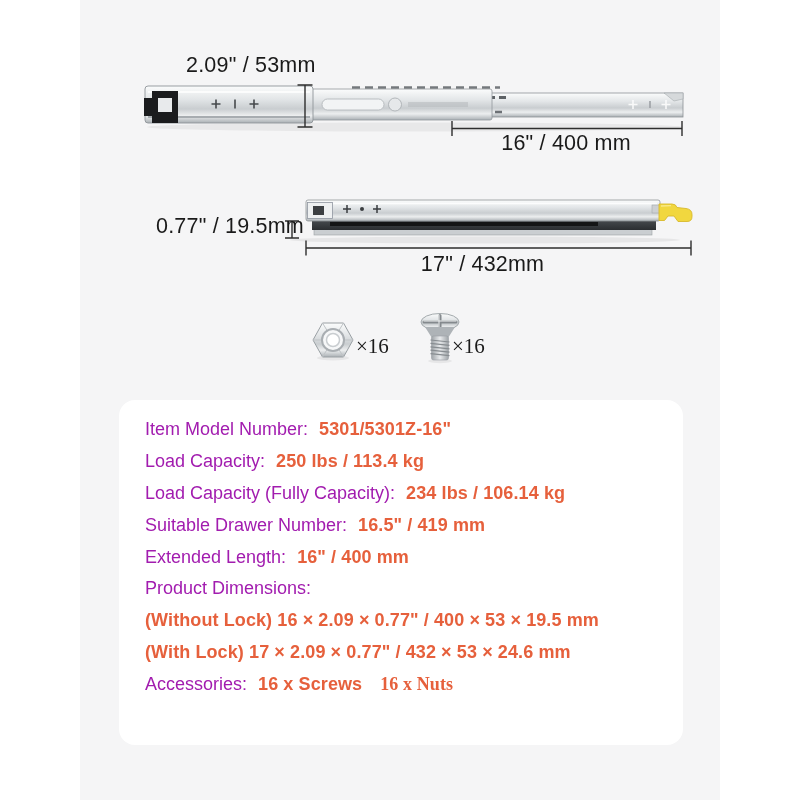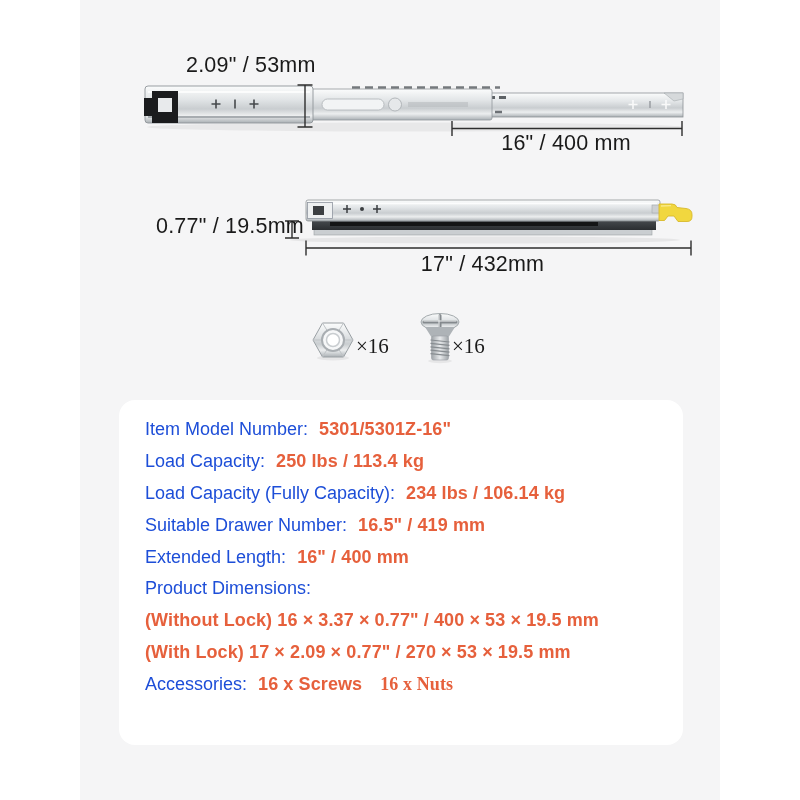--- a/index.html
+++ b/index.html
@@ -11,21 +11,21 @@
   .dim-width{left:186px;top:53px;}
   .dim-extension{left:455px;top:131px;width:222px;text-align:center;}
   .dim-height{left:156px;top:214px;}
   .dim-total{left:380px;top:252px;width:205px;text-align:center;}
   .count{position:absolute;font-size:21px;color:#1a1a1a;font-family:Liberation Serif, serif;}
   .count-nut{left:356px;top:334px;}
   .count-screw{left:452px;top:334px;}
   .card{position:absolute;left:119px;top:400px;width:564px;height:345px;background:#ffffff;
     border-radius:16px;padding:14px 0 0 26px;box-sizing:border-box;}
   .row{display:flex;align-items:center;height:31.8px;font-size:18px;white-space:nowrap;}
-  .lbl{color:#1d4ed8;margin-right:11px;}
+  .lbl{color:#a21caf;margin-right:11px;}
   .val{color:#E6603C;font-weight:bold;letter-spacing:.1px;}
   .val2{margin-left:18px;font-family:Liberation Serif, serif;}
 </style>
 </head>
 <body>
 
 <div class="canvas">
   <div class="panel"></div>
 
   <svg class="art" viewBox="0 0 800 800">
@@ -145,24 +145,24 @@
       <span class="val">16.5" / 419 mm</span>
     </div>
     <div class="row">
       <span class="lbl">Extended Length:</span>
       <span class="val">16" / 400 mm</span>
     </div>
     <div class="row">
       <span class="lbl">Product Dimensions:</span>
     </div>
     <div class="row">
-      <span class="val">(Without Lock) 16 × 3.37 × 0.77" / 400 × 53 × 19.5 mm</span>
+      <span class="val">(Without Lock) 16 × 2.09 × 0.77" / 400 × 53 × 19.5 mm</span>
     </div>
     <div class="row">
-      <span class="val">(With Lock) 17 × 2.09 × 0.77" / 270 × 53 × 19.5 mm</span>
+      <span class="val">(With Lock) 17 × 2.09 × 0.77" / 432 × 53 × 24.6 mm</span>
     </div>
     <div class="row">
       <span class="lbl">Accessories:</span>
       <span class="val">16 x Screws</span>
       <span class="val val2">16 x Nuts</span>
     </div>
   </div>
 </div>
 
 </body></html>

